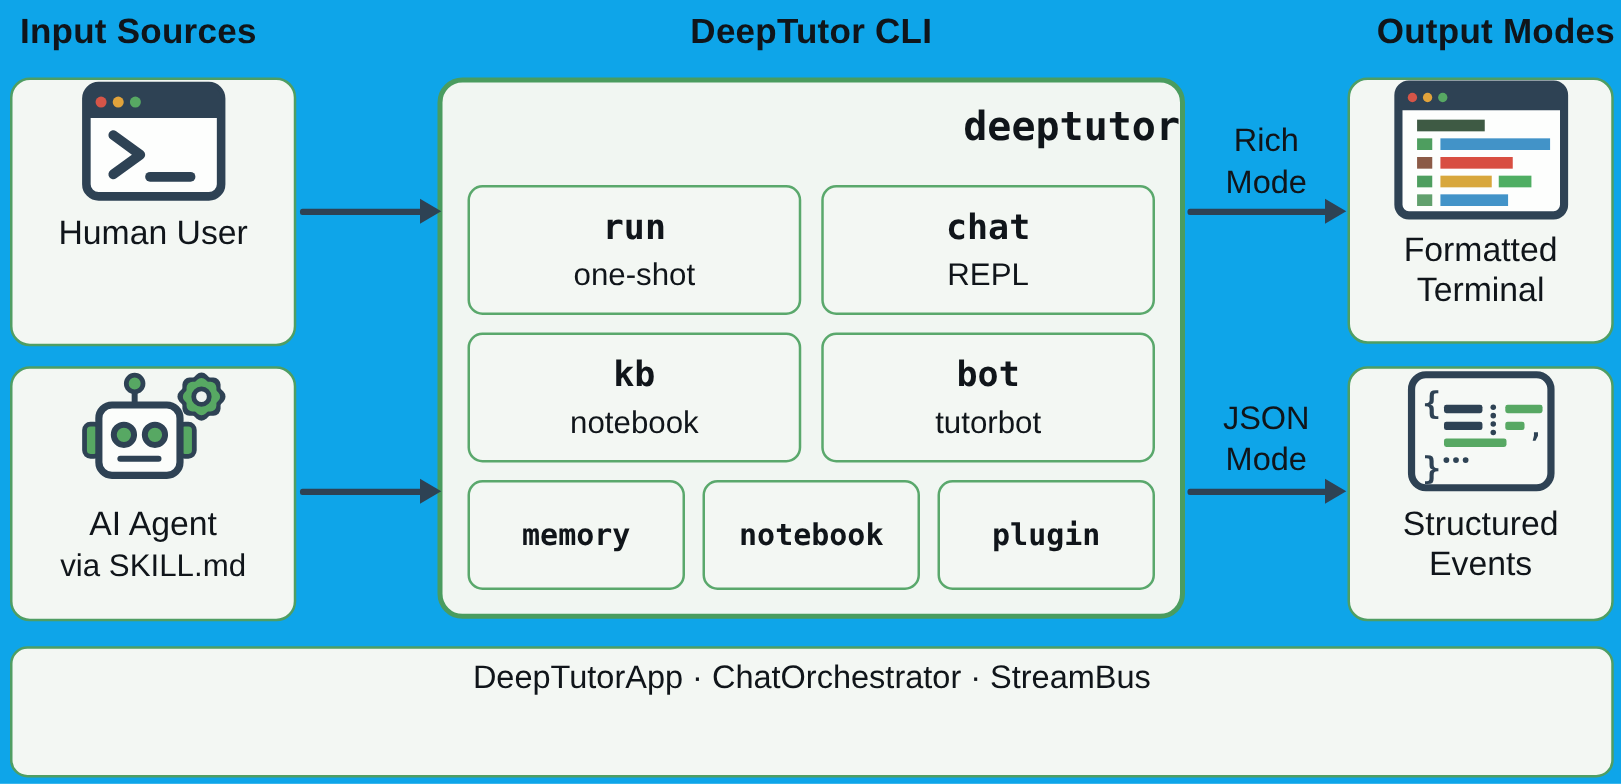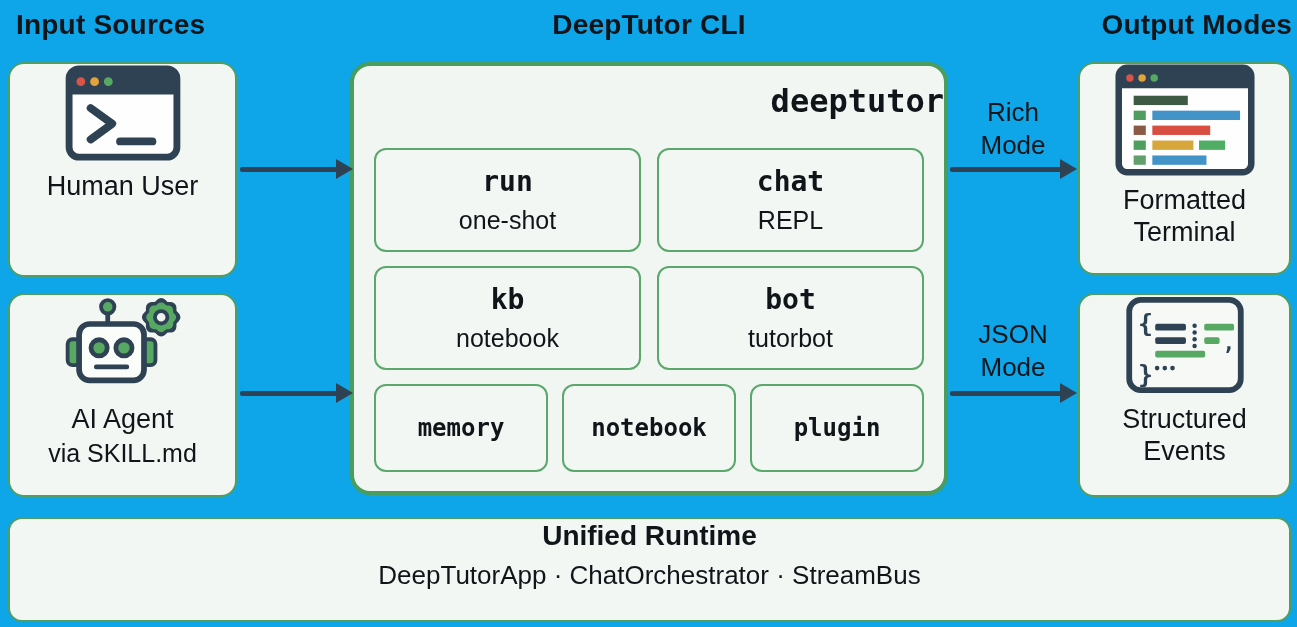--- a/index.html
+++ b/index.html
@@ -198,17 +198,16 @@
       <rect x="32" y="58" width="52" height="7" rx="2" fill="#57a863"></rect>
       <circle cx="34" cy="76" r="2.4" fill="#2e4254"></circle>
       <circle cx="42" cy="76" r="2.4" fill="#2e4254"></circle>
       <circle cx="50" cy="76" r="2.4" fill="#2e4254"></circle>
       <text x="14" y="92" font-family="DejaVu Sans Mono, monospace" font-size="26" font-weight="bold" fill="#2e4254">}</text>
     </svg>
     <div class="plabel wrap-label">Structured Events</div>
   </div>
 
   <div class="panel runtime-box">
-    <div class="rt-title">Unified Runtime</div>
     <div class="rt-sub">DeepTutorApp · ChatOrchestrator · StreamBus</div>
   </div>
 
 </div>
 
 </body></html>

